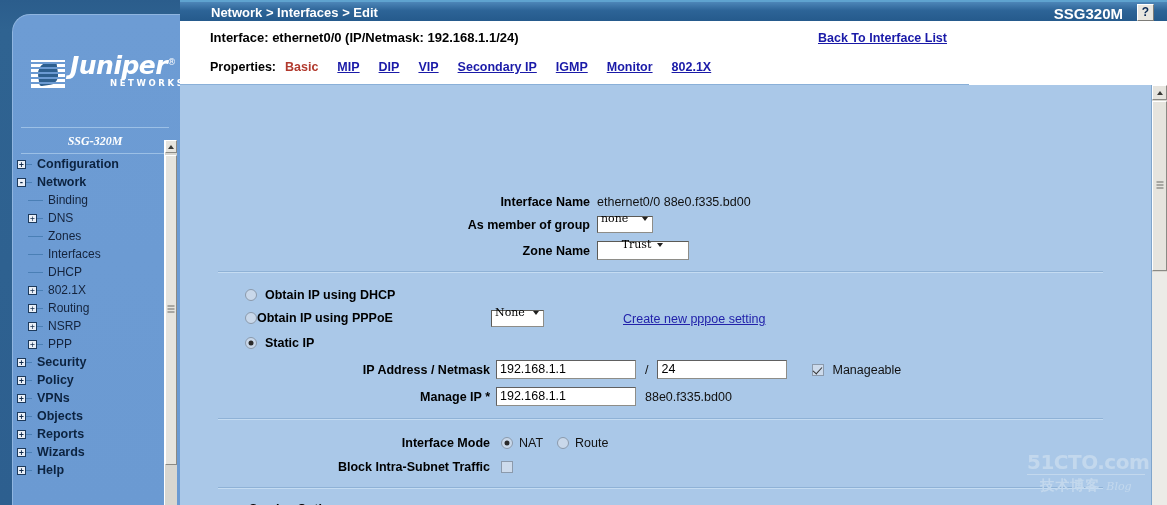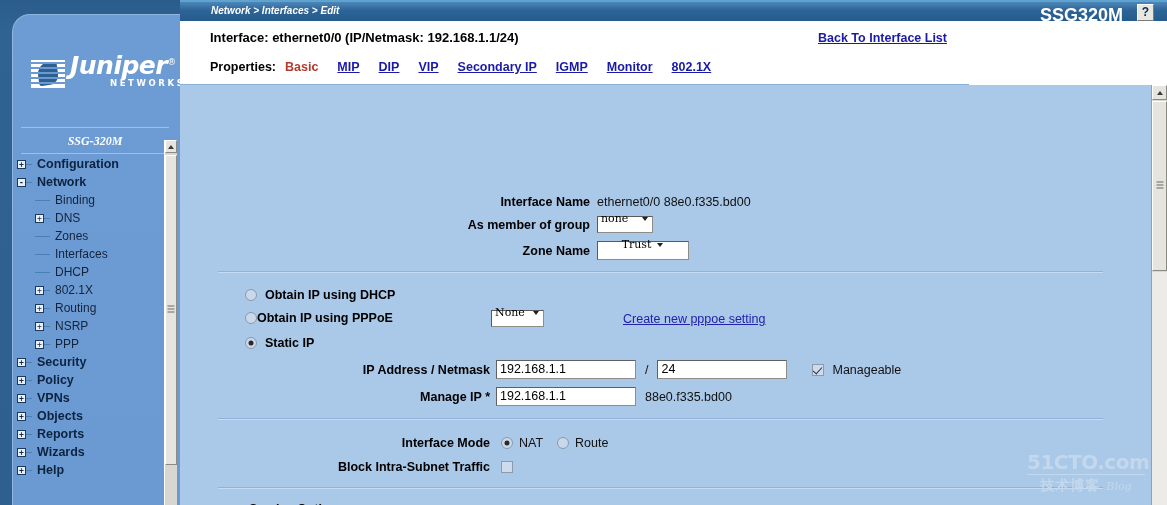--- a/index.html
+++ b/index.html
@@ -147,21 +147,21 @@
     box-sizing: border-box;
   }
   .dash {
     width: 9px; height: 1px;
     background: #4a7fb5;
     flex: none;
   }
   .connector { width: 6px; height: 1px; background: #4a7fb5; flex: none; }
   .nav-label { margin-left: 5px; }
   .indent-0 { padding-left: 4px; }
-  .indent-1 { padding-left: 22px; }
+  .indent-1 { padding-left: 15px; }
 
   
   #side-sb {
     position: absolute;
     left: 164px; top: 140px;
     width: 13px; height: 365px;
     background: #d8d6d0;
     border-left: 1px solid #ffffff;
     box-sizing: border-box;
   }
@@ -208,30 +208,29 @@
     left: 180px; top: 0;
     width: 987px; height: 21px;
     background: #2f6a9e;
     background: linear-gradient(180deg, #4d86b8 0%, #2d6497 45%, #255a8c 100%);
     border-top: 2px solid #5fa3cf;
     box-sizing: border-box;
   }
   #breadcrumb {
     position: absolute;
     left: 31px; top: 3px;
-    font-size: 10px;
+    font-size: 13px;
     font-weight: bold;
     color: #ffffff;
     white-space: nowrap;
-    font-style: italic;
   }
   #device-name {
     position: absolute;
     right: 44px; top: 3px;
-    font-size: 18px;
+    font-size: 15px;
     font-weight: bold;
     color: #ffffff;
   }
   #help-btn {
     position: absolute;
     right: 13px; top: 2px;
     width: 17px; height: 17px;
     background: #e8e6e0;
     border: 1px solid #ffffff;
     border-right-color: #7d7c78;

